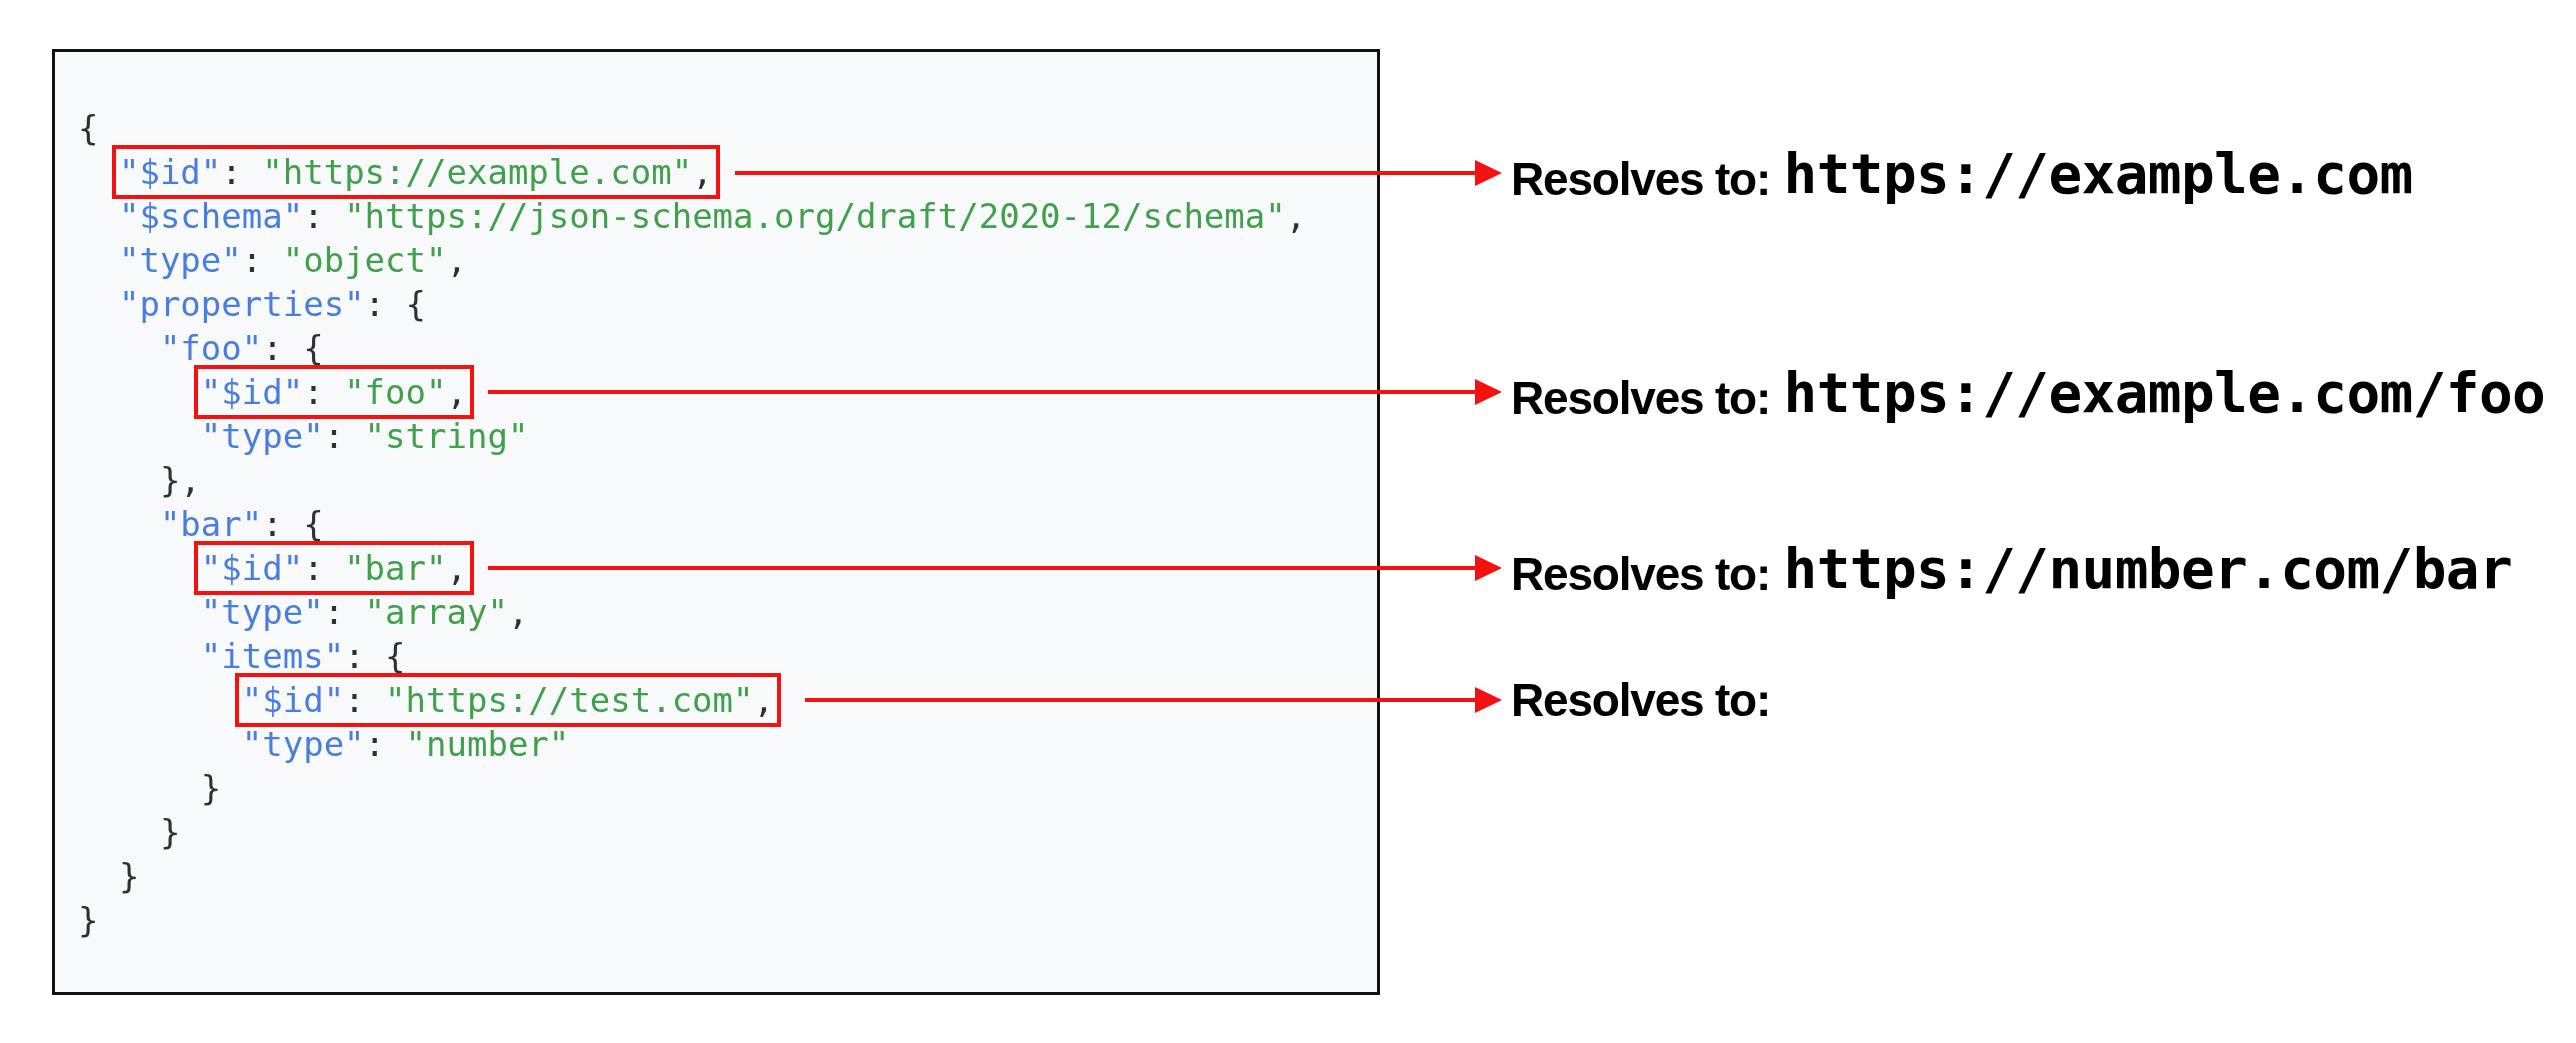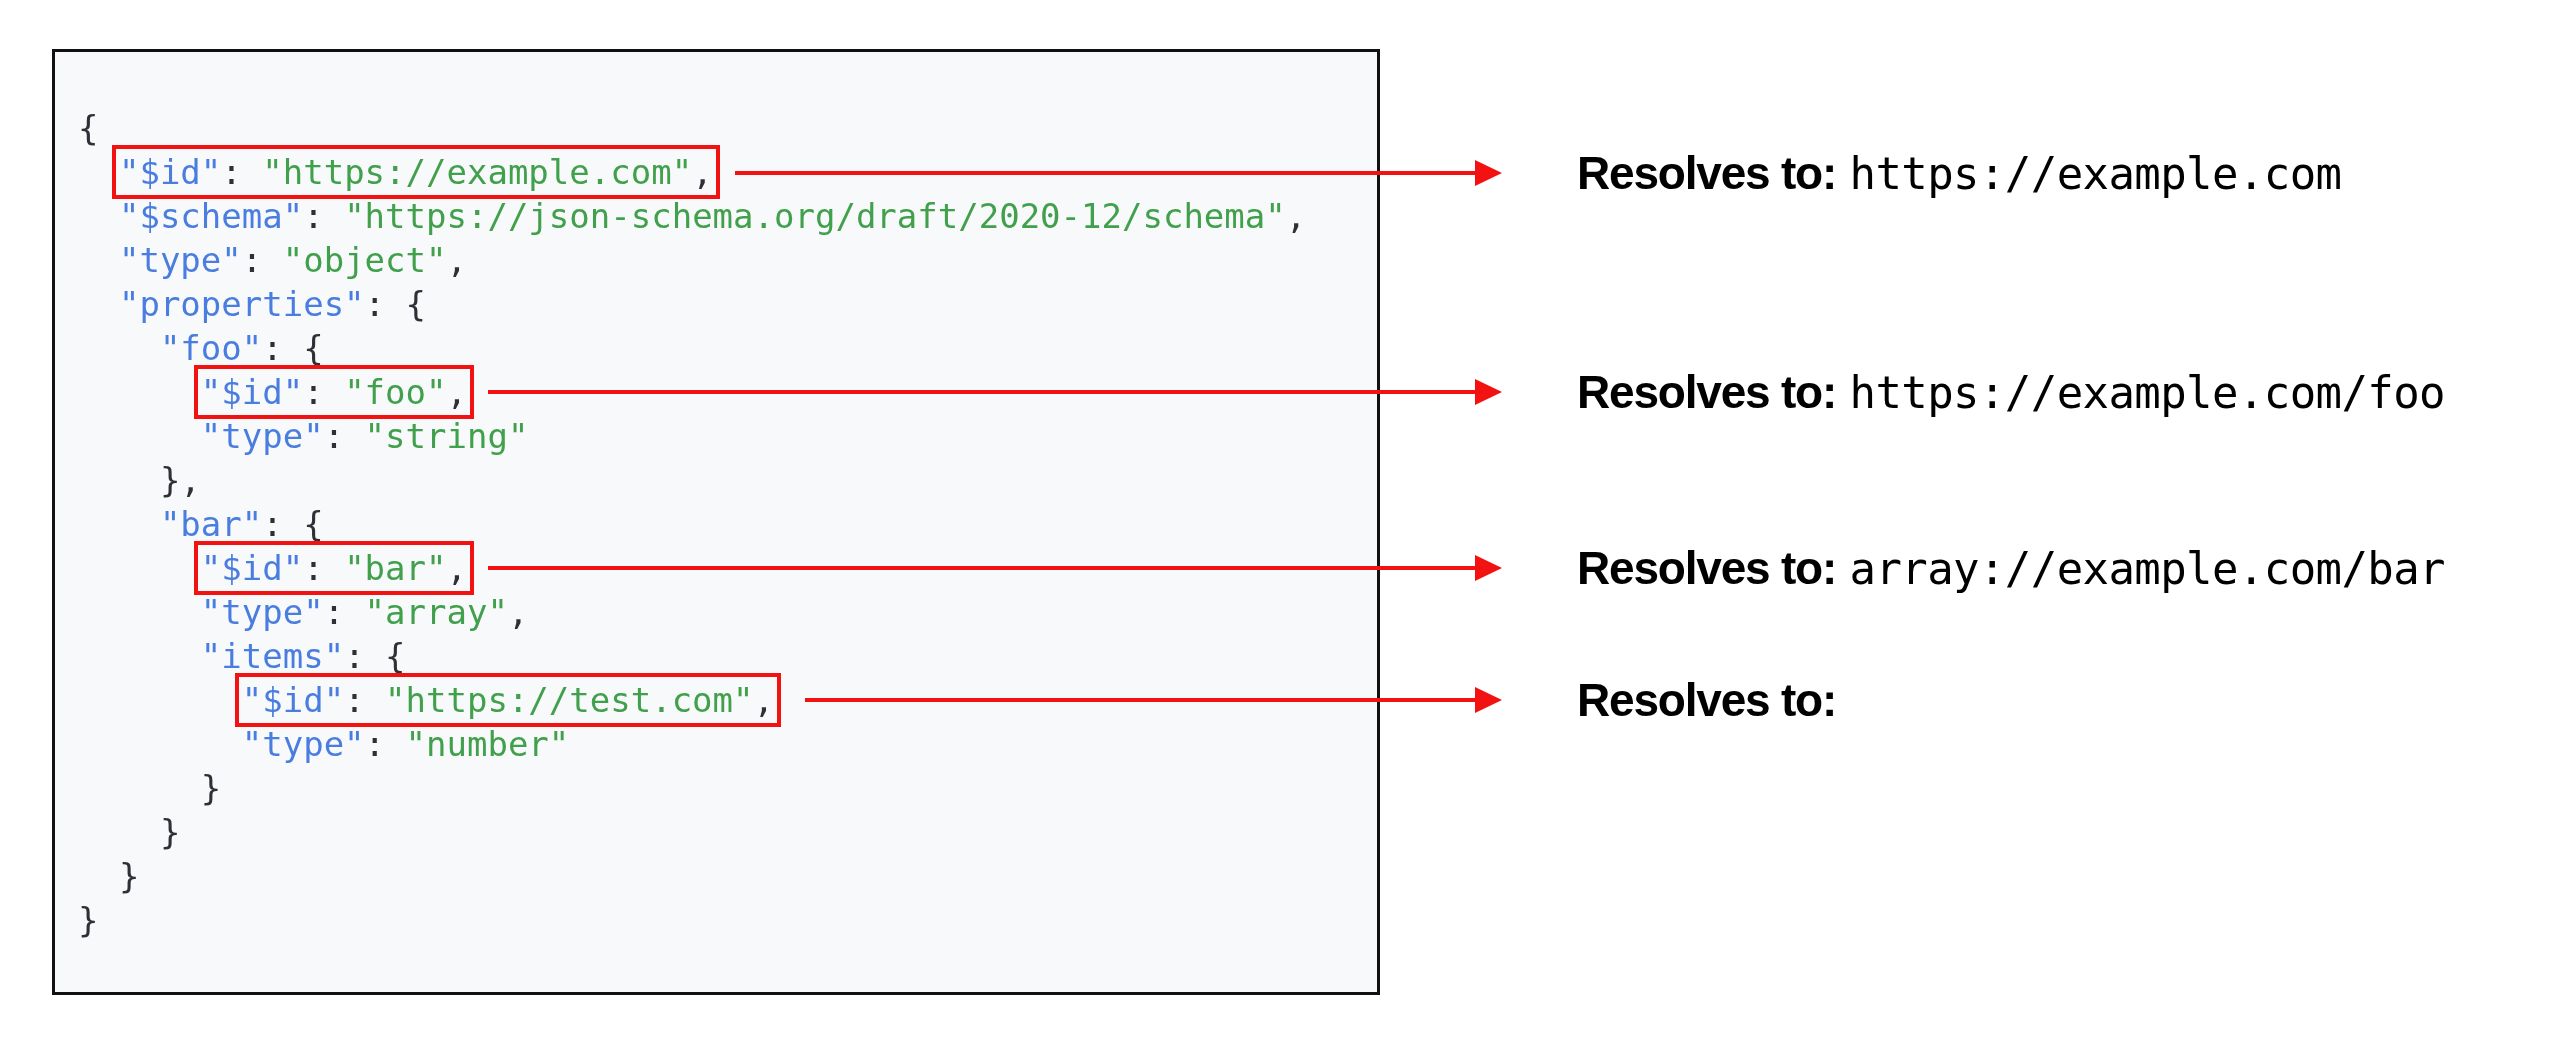--- a/index.html
+++ b/index.html
@@ -69,39 +69,40 @@
   }
   .r0{--cy:173px;} .r1{--cy:392px;} .r2{--cy:568px;} .r3{--cy:700px;}
   .a0 .shaft{left:735px;width:741px;}
   .a1 .shaft{left:488px;width:988px;}
   .a2 .shaft{left:488px;width:988px;}
   .a3 .shaft{left:805px;width:671px;}
 
   
   .annotation{
     position:absolute;
-    left:1577px;
+    left:1511px;
     top:var(--cy);
     transform:translateY(-50%);
     display:flex;
-    align-items:center;
+    align-items:flex-end;
     gap:13.4px;
     white-space:nowrap;
     color:var(--anno);
   }
   .annotation .label{
     font-family:"Liberation Sans", sans-serif;
     font-weight:bold;
     font-size:46px;
     letter-spacing:-1.2px;
   }
   .annotation .value{
     font-family:"DejaVu Sans Mono", monospace;
-    font-size:44px;
+    font-size:56px;
     letter-spacing:-0.6px;
+    font-weight:bold;
   }
 </style>
 </head>
 <body>
 
 <div class="stage">
   <div class="codebox">
     <pre class="code" id="code"><div class="line"><span class="tok-p">{</span></div><div class="line"><span class="tok-p">  </span><span class="hl"><span class="tok-k">"$id"</span><span class="tok-p">: </span><span class="tok-s">"https://example.com"</span><span class="tok-p">,</span></span></div><div class="line"><span class="tok-p">  </span><span class="tok-k">"$schema"</span><span class="tok-p">: </span><span class="tok-s">"https://json-schema.org/draft/2020-12/schema"</span><span class="tok-p">,</span></div><div class="line"><span class="tok-p">  </span><span class="tok-k">"type"</span><span class="tok-p">: </span><span class="tok-s">"object"</span><span class="tok-p">,</span></div><div class="line"><span class="tok-p">  </span><span class="tok-k">"properties"</span><span class="tok-p">: {</span></div><div class="line"><span class="tok-p">    </span><span class="tok-k">"foo"</span><span class="tok-p">: {</span></div><div class="line"><span class="tok-p">      </span><span class="hl"><span class="tok-k">"$id"</span><span class="tok-p">: </span><span class="tok-s">"foo"</span><span class="tok-p">,</span></span></div><div class="line"><span class="tok-p">      </span><span class="tok-k">"type"</span><span class="tok-p">: </span><span class="tok-s">"string"</span></div><div class="line"><span class="tok-p">    },</span></div><div class="line"><span class="tok-p">    </span><span class="tok-k">"bar"</span><span class="tok-p">: {</span></div><div class="line"><span class="tok-p">      </span><span class="hl"><span class="tok-k">"$id"</span><span class="tok-p">: </span><span class="tok-s">"bar"</span><span class="tok-p">,</span></span></div><div class="line"><span class="tok-p">      </span><span class="tok-k">"type"</span><span class="tok-p">: </span><span class="tok-s">"array"</span><span class="tok-p">,</span></div><div class="line"><span class="tok-p">      </span><span class="tok-k">"items"</span><span class="tok-p">: {</span></div><div class="line"><span class="tok-p">        </span><span class="hl"><span class="tok-k">"$id"</span><span class="tok-p">: </span><span class="tok-s">"https://test.com"</span><span class="tok-p">,</span></span></div><div class="line"><span class="tok-p">        </span><span class="tok-k">"type"</span><span class="tok-p">: </span><span class="tok-s">"number"</span></div><div class="line"><span class="tok-p">      }</span></div><div class="line"><span class="tok-p">    }</span></div><div class="line"><span class="tok-p">  }</span></div><div class="line"><span class="tok-p">}</span></div></pre>
   </div>
   <div id="arrows">
@@ -126,20 +127,20 @@
       <div class="annotation r0">
         <span class="label">Resolves to:</span>
         <span class="value">https://example.com</span>
       </div>
       <div class="annotation r1">
         <span class="label">Resolves to:</span>
         <span class="value">https://example.com/foo</span>
       </div>
       <div class="annotation r2">
         <span class="label">Resolves to:</span>
-        <span class="value">array://example.com/bar</span>
+        <span class="value">https://number.com/bar</span>
       </div>
       <div class="annotation r3">
         <span class="label">Resolves to:</span>
       </div>
     </div>
 </div>
 
 
 </body></html>

